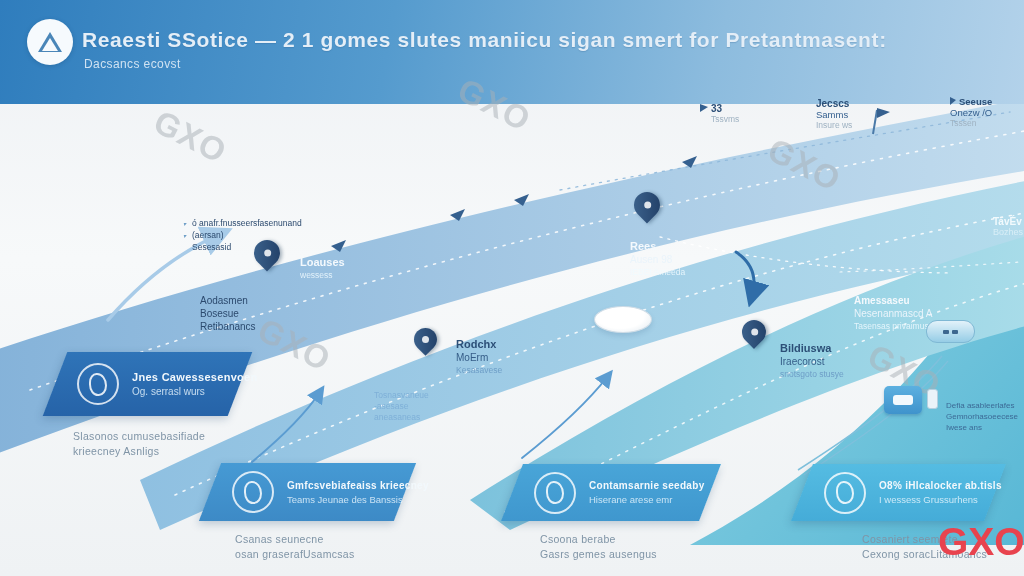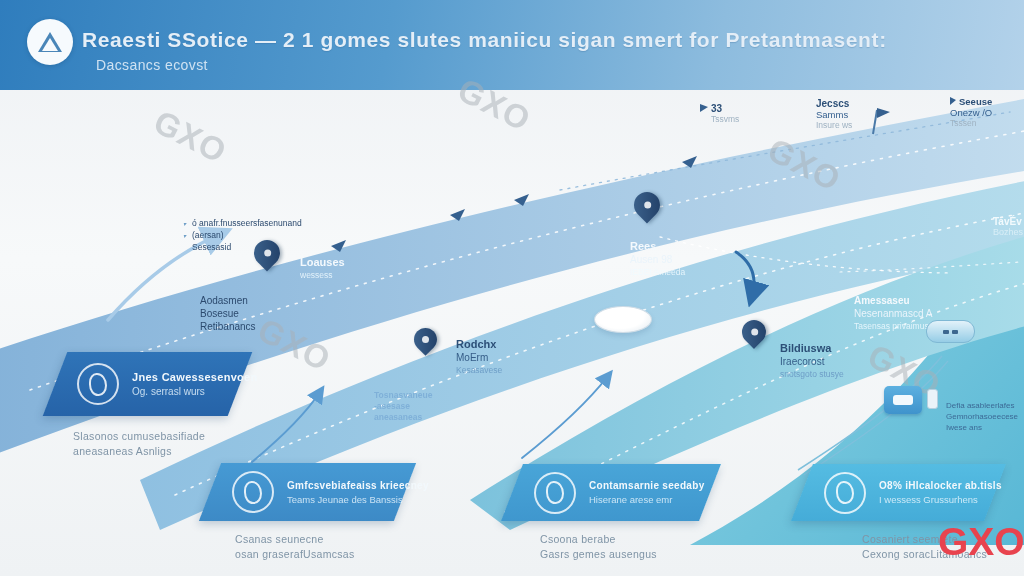--- a/index.html
+++ b/index.html
@@ -1,31 +1,31 @@
 <!DOCTYPE html>
 <html><head>
 <meta charset="utf-8">
 <style>
   html,body{margin:0;padding:0;background:#dfe3e7;}
   .canvas{position:relative;width:1024px;height:576px;overflow:hidden;
     font-family:"Liberation Sans",sans-serif;
     background:linear-gradient(180deg,#eef1f4 0%,#f7f9fa 45%,#eff2f4 100%);}
   
-  .header{position:absolute;left:0;top:0;width:1024px;height:90px;
+  .header{position:absolute;left:0;top:0;width:1024px;height:104px;
     background:linear-gradient(100deg,#2f7dbd 0%,#559bce 38%,#8dbcde 70%,#b3d2ea 100%);}
   .logo-badge{position:absolute;left:27px;top:19px;width:46px;height:46px;border-radius:50%;
     background:#f6fafd;display:flex;align-items:center;justify-content:center;
     box-shadow:0 1px 4px rgba(20,60,100,.25);}
   .logo-tri{width:0;height:0;border-left:12px solid transparent;border-right:12px solid transparent;
     border-bottom:20px solid #4a86b8;position:relative;}
   .logo-tri-inner{position:absolute;left:-8px;top:6px;width:0;height:0;
     border-left:8px solid transparent;border-right:8px solid transparent;border-bottom:13px solid #f6fafd;}
   .hdr-title{position:absolute;left:82px;top:28px;font-size:21px;font-weight:600;
     color:#e4eef7;letter-spacing:.6px;white-space:nowrap;text-shadow:0 1px 1px rgba(40,90,140,.25);}
-  .hdr-sub{position:absolute;left:96px;top:57px;font-size:14px;color:#cfe2f2;letter-spacing:.4px;}
+  .hdr-sub{position:absolute;left:84px;top:57px;font-size:12px;color:#cfe2f2;letter-spacing:.4px;}
   
   .wm{position:absolute;font-size:33px;font-weight:800;color:#a9b0b6;opacity:.5;
     transform:rotate(27deg);letter-spacing:1px;pointer-events:none;}
   .brand-red{position:absolute;left:938px;top:520px;font-size:39px;font-weight:900;
     color:#e8434e;letter-spacing:0px;}
   
   .stage{position:absolute;transform:skewX(-21deg);box-shadow:0 3px 8px rgba(30,70,110,.25);}
   .stage-in{transform:skewX(21deg);height:100%;display:flex;align-items:center;gap:13px;padding-left:22px;box-sizing:border-box;}
   .stage-icon{width:38px;height:38px;border:2px solid rgba(255,255,255,.8);border-radius:50%;
     flex:none;display:flex;align-items:center;justify-content:center;}
@@ -153,21 +153,21 @@
   <div class="note n-dark" style="left:183px;top:218px;">
     <span><i class="tick">▾</i><span>ó anafr.fnusseersfasenunand</span></span><br>
     <span><i class="tick">▾</i><span>(aersan)</span></span><br>
     <span><i class="tick">&nbsp;</i><span>Sesesasid</span></span>
   </div>
   <div class="note n-dark" style="left:200px;top:294px;font-size:10px;line-height:13px;">
     <span>Aodasmen</span><br>
     <span>Bosesue</span><br>
     <span>Retibanancs</span>
   </div>
-  <div class="note n-light" style="left:374px;top:390px;font-weight:bold;">
+  <div class="note n-light" style="left:374px;top:390px;">
     <span>Tosnasvaneue</span><br>
     <span>-asesase</span><br>
     <span>aneasaneas</span>
   </div>
   <div class="note" style="left:946px;top:400px;font-size:8px;color:#3c6a96;line-height:11px;">
     <span>Defia asableerlafes</span><br>
     <span>Gemnorhasoeecese</span><br>
     <span>Iwese ans</span>
   </div>
 
@@ -248,21 +248,21 @@
           <span class="si-inner"></span>
         </span>
       <span>
         <span class="s-l1">Jnes Cawessesenvoen</span>
         <span class="s-l2">Og. serrasl wurs</span>
       </span>
     </div>
   </div>
   <div class="caption" style="left:73px;top:429px;">
     <span>Slasonos cumusebasifiade</span><br>
-    <span>aneasaneas Asnligs</span>
+    <span>krieecney Asnligs</span>
   </div>
 
   <div class="stage" style="left:210px;top:463px;width:195px;height:58px;
        background:linear-gradient(180deg,#469ad4,#3d8ac6);">
     <div class="stage-in">
       <span class="stage-icon">
           <span class="si-inner"></span>
         </span>
       <span>
         <span class="s-l1" style="font-size:10px;">Gmfcsvebiafeaiss krieecney</span>

